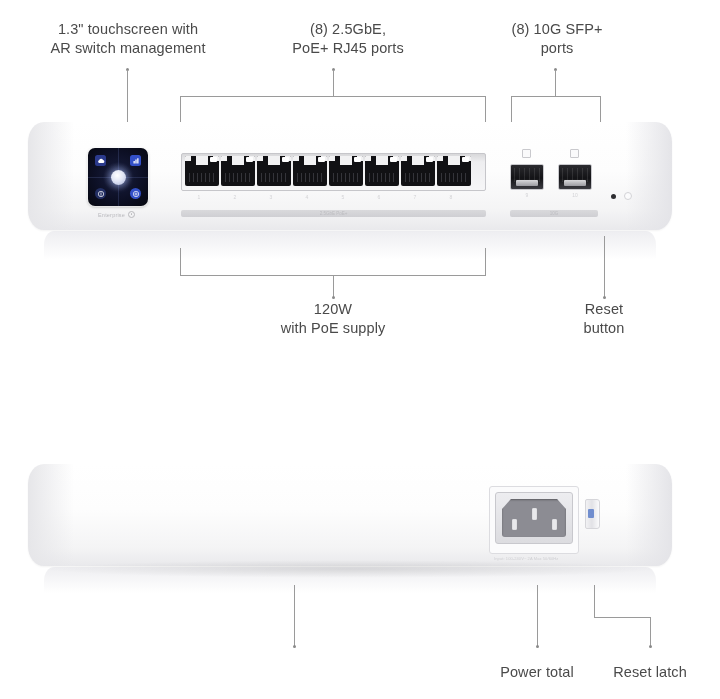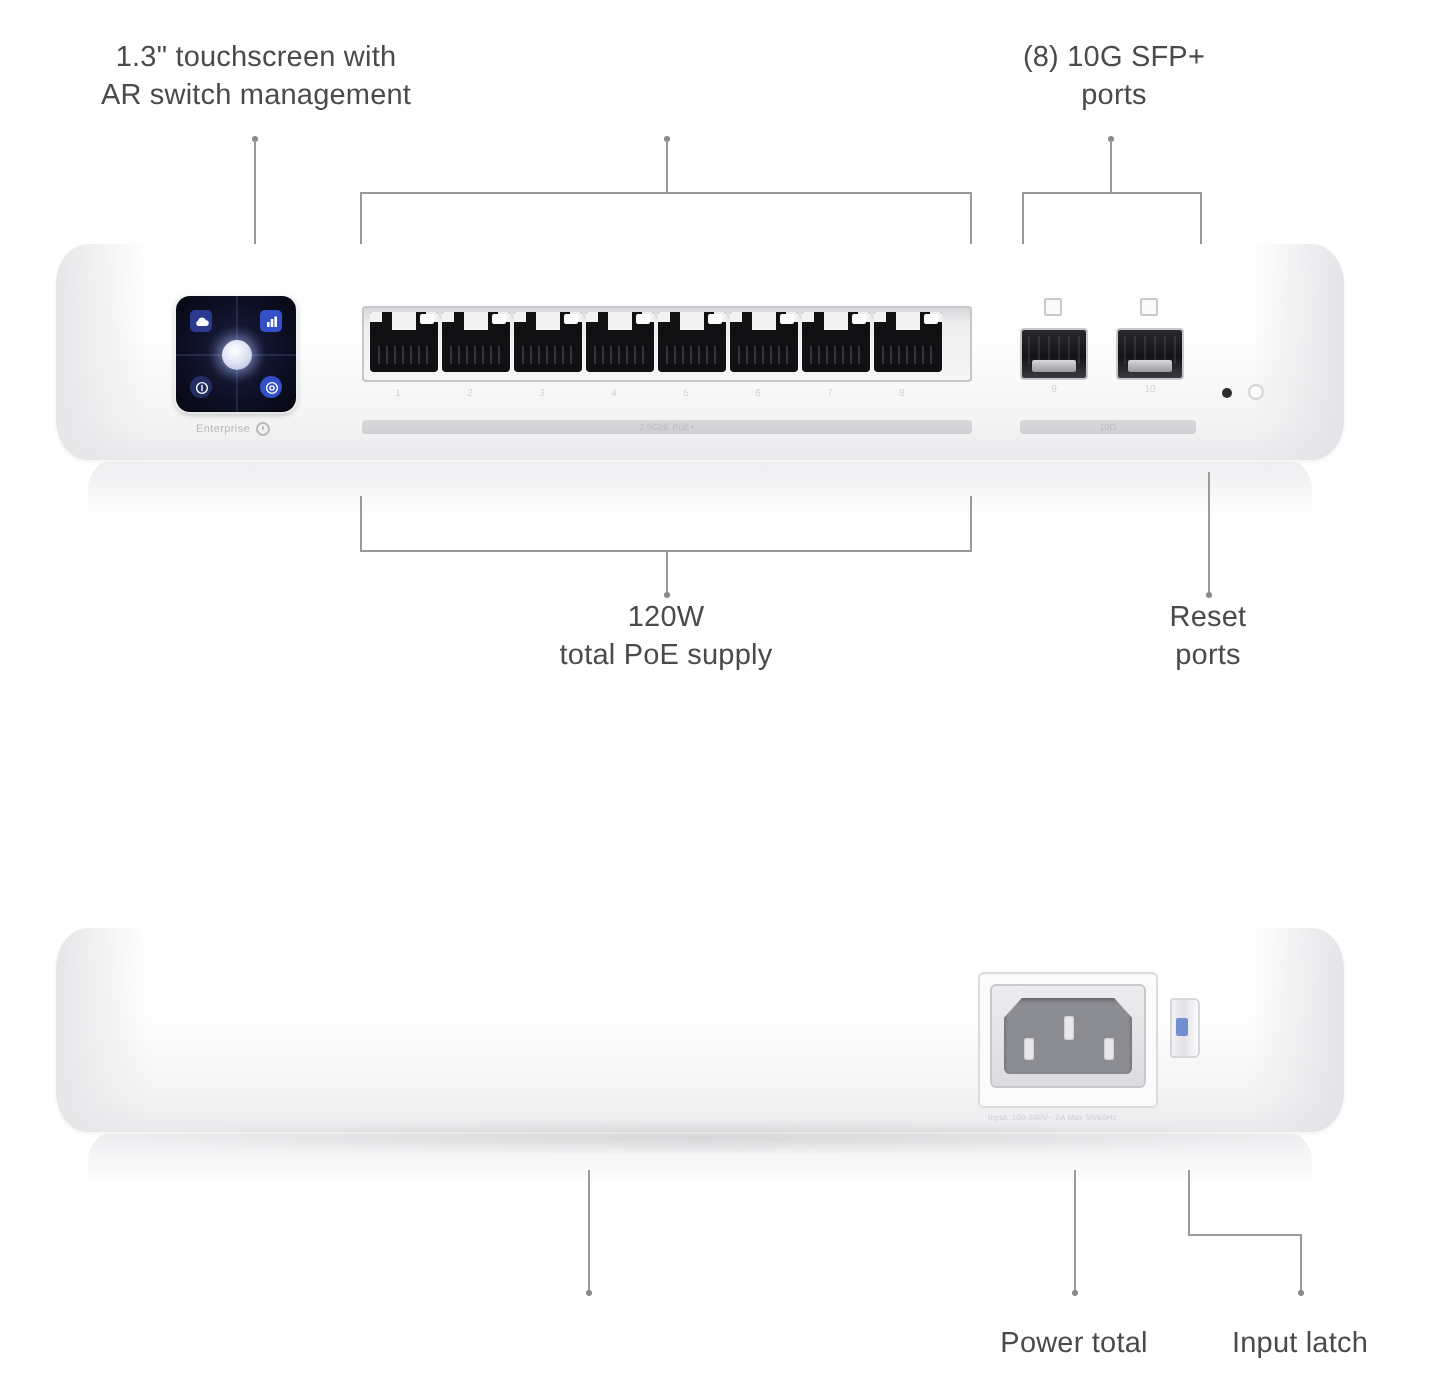--- a/index.html
+++ b/index.html
@@ -294,20 +294,22 @@
   }
 </style>
 </head>
 <body>
 
 <div id="stage">
 
   <div class="ann" style="left:18px; top:20px; width:220px;">1.3" touchscreen with
 AR switch management</div>
 
+  <div class="ann" style="left:248px; top:20px; width:200px;">(8) 2.5GbE,
+PoE+ RJ45 ports</div>
 
   <div class="ann" style="left:492px; top:20px; width:130px;">(8) 10G SFP+
 ports</div>
 
   <div class="dot" style="left:126px; top:68px;"></div>
   <div class="lead-v" style="left:127px; top:70px; height:62px;"></div>
 
   <div class="dot" style="left:332px; top:68px;"></div>
   <div class="lead-v" style="left:333px; top:70px; height:26px;"></div>
   <div class="brk down" style="left:180px; top:96px; width:306px; height:36px;"></div>
@@ -446,26 +448,26 @@
       <span class="cap">10G</span>
     </div>
   </div>
 
   <div class="reflection" style="left:44px; top:231px; width:612px; height:40px;"></div>
 
   <div class="brk up" style="left:180px; top:248px; width:306px; height:28px;"></div>
   <div class="lead-v" style="left:333px; top:276px; height:22px;"></div>
   <div class="dot" style="left:332px; top:296px;"></div>
   <div class="ann" style="left:243px; top:300px; width:180px;">120W
-total PoE supply</div>
+with PoE supply</div>
 
   <div class="lead-v" style="left:604px; top:236px; height:62px;"></div>
   <div class="dot" style="left:603px; top:296px;"></div>
   <div class="ann" style="left:554px; top:300px; width:100px;">Reset
-ports</div>
+button</div>
 
   <div class="device" style="left:28px; top:464px; width:644px; height:102px;">
 
     <div class="inlet-frame" style="left:461px; top:22px; width:90px; height:68px;"></div>
 
     <div class="inlet" style="left:467px; top:28px; width:78px; height:52px;">
       <span class="mouth"></span>
       <span class="pin" style="left:16px; top:26px; width:5px;  height:11px;"></span>
       <span class="pin" style="left:36px; top:15px; width:5px;  height:12px;"></span>
       <span class="pin" style="left:56px; top:26px; width:5px;  height:11px;"></span>
@@ -485,15 +487,15 @@
   <div class="dot" style="left:293px; top:645px;"></div>
 
   <div class="lead-v" style="left:537px; top:585px; height:62px;"></div>
   <div class="dot" style="left:536px; top:645px;"></div>
   <div class="ann" style="left:487px; top:663px; width:100px;">Power total</div>
 
   <div class="lead-v" style="left:650px; top:617px; height:30px;"></div>
   <div class="lead-h" style="left:594px; top:617px; width:57px;"></div>
   <div class="lead-v" style="left:594px; top:585px; height:33px;"></div>
   <div class="dot" style="left:649px; top:645px;"></div>
-  <div class="ann" style="left:600px; top:663px; width:100px;">Input latch</div>
+  <div class="ann" style="left:600px; top:663px; width:100px;">Reset latch</div>
 
 </div>
 
 </body></html>

